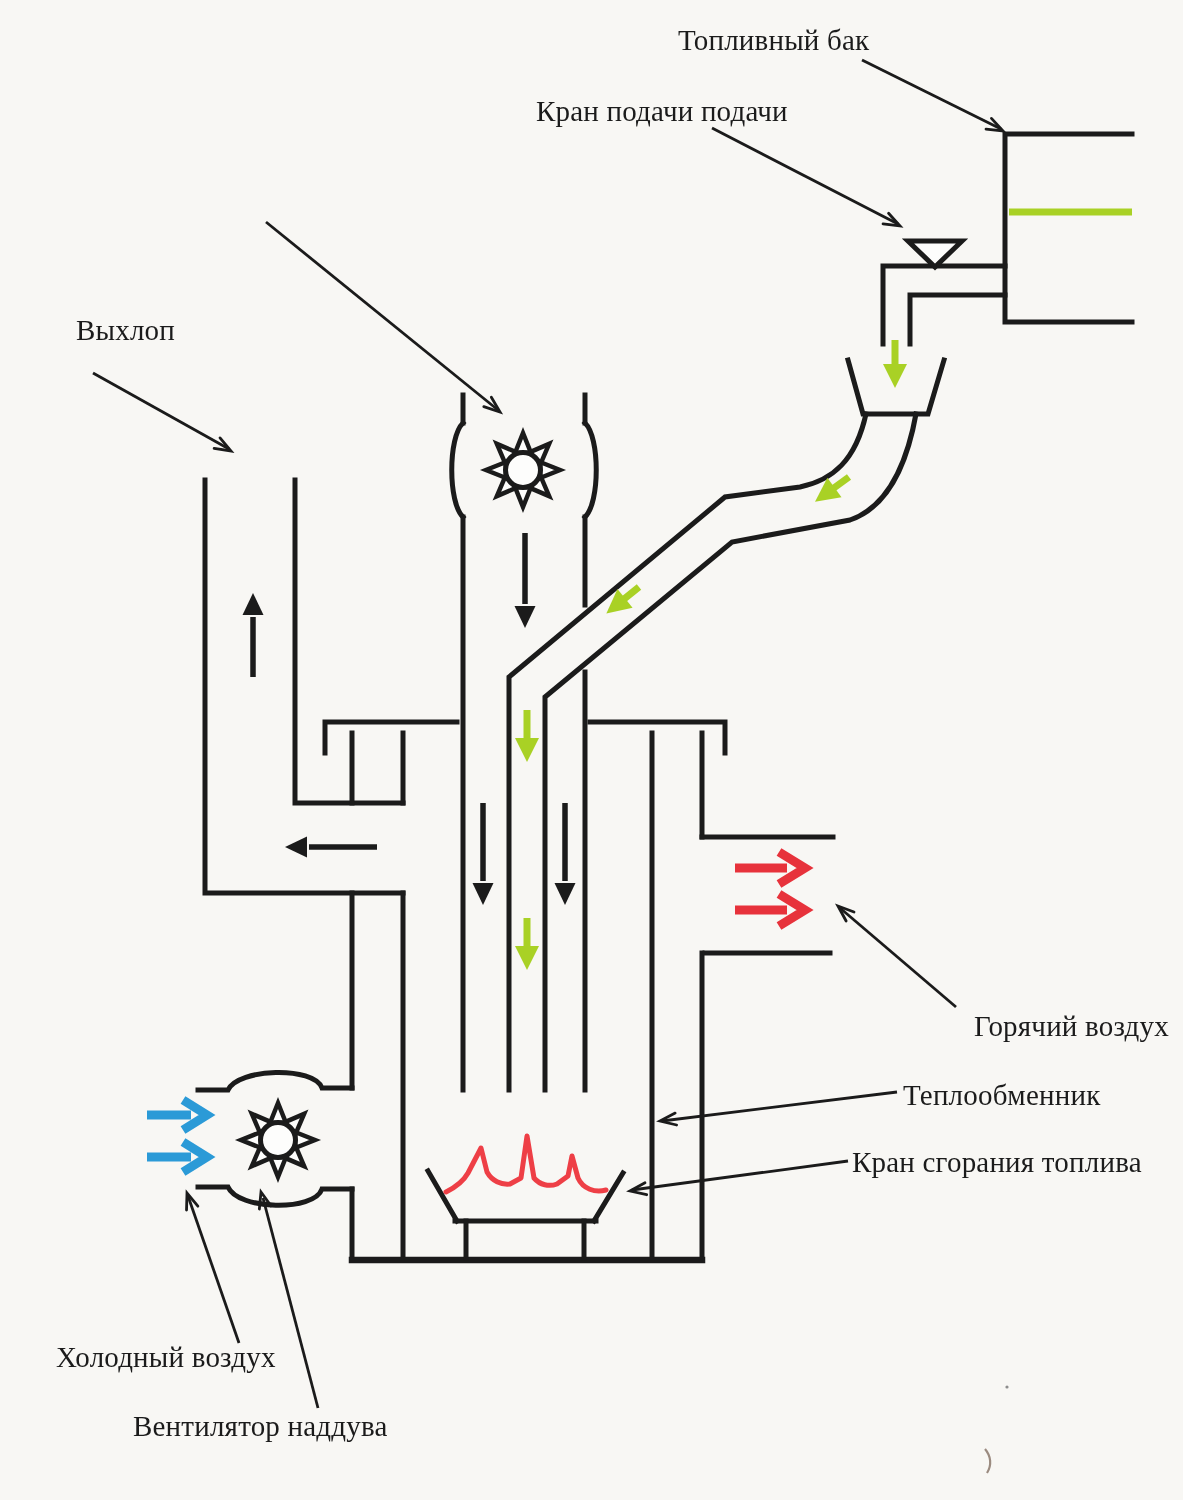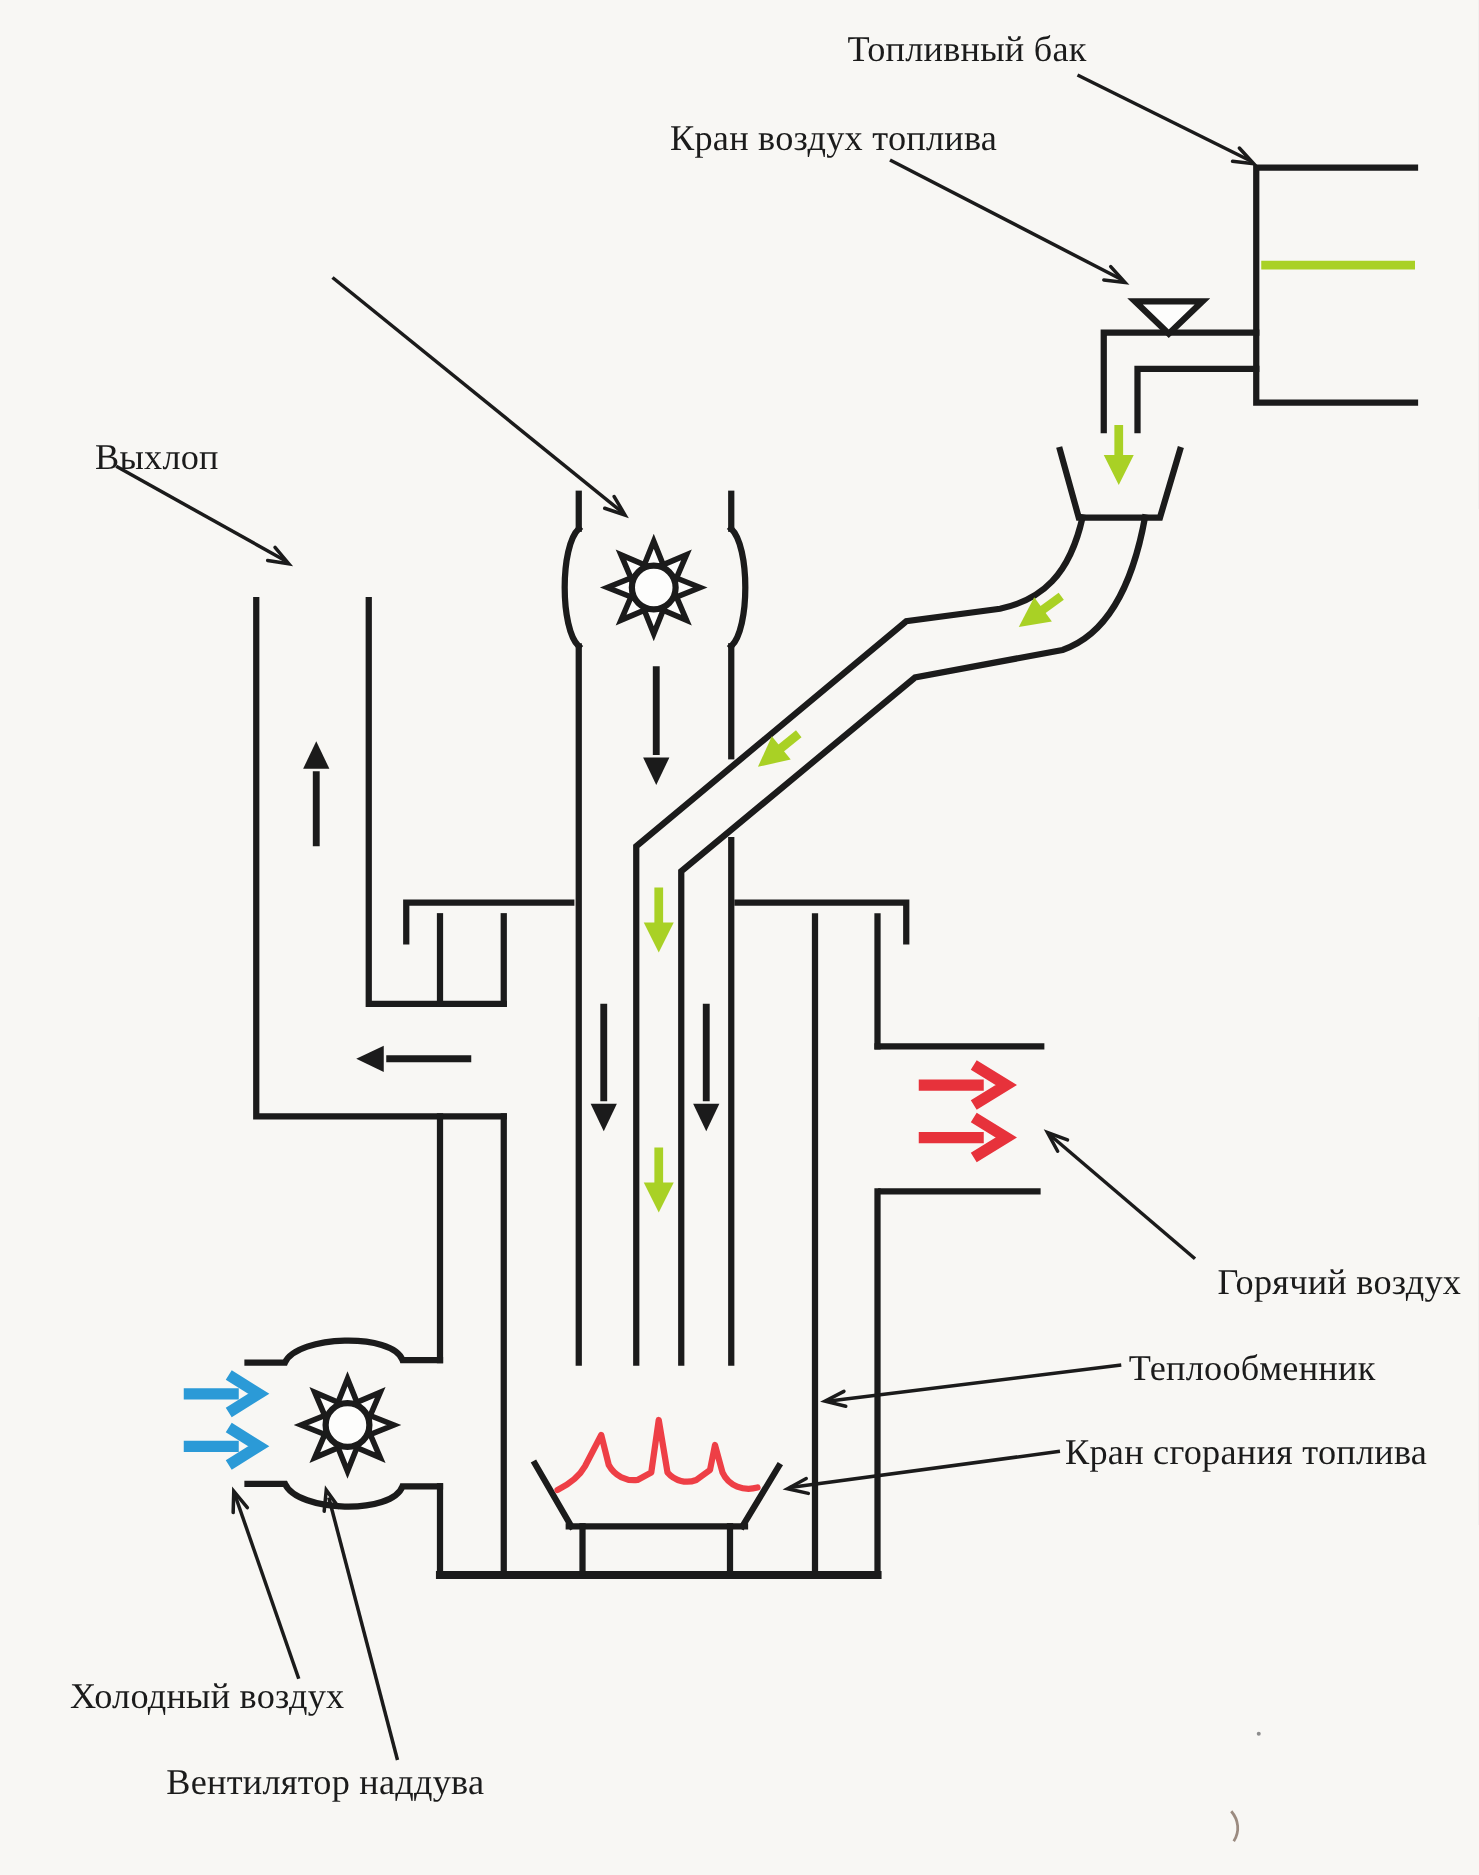--- a/index.html
+++ b/index.html
@@ -267,20 +267,20 @@
             <path class="lhead" d="M-16,-6 L0,0 L-16,6"></path>
           </g>
       </g>
     </g>
 
     <path class="mark" d="M985,1449 C991,1456 992,1465 987,1473"></path>
     <circle cx="1007" cy="1387" r="1.6" fill="#8d8d8d"></circle>
   </svg>
 
   <div class="lbl" style="left:678px;top:24px">Топливный бак</div>
-  <div class="lbl" style="left:536px;top:95px">Кран воздух топлива</div>
-  <div class="lbl" style="left:76px;top:350px">Выхлоп</div>
+  <div class="lbl" style="left:536px;top:95px">Кран подачи подачи</div>
+  <div class="lbl" style="left:76px;top:314px">Выхлоп</div>
   <div class="lbl" style="left:974px;top:1010px">Горячий воздух</div>
   <div class="lbl" style="left:903px;top:1079px">Теплообменник</div>
   <div class="lbl" style="left:852px;top:1146px">Кран сгорания топлива</div>
   <div class="lbl" style="left:56px;top:1341px">Холодный воздух</div>
   <div class="lbl" style="left:133px;top:1410px">Вентилятор наддува</div>
 </div>
 
 </body></html>

